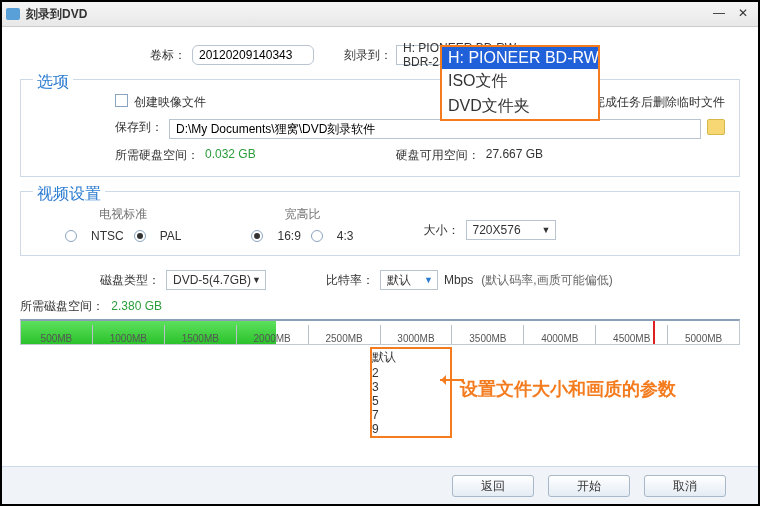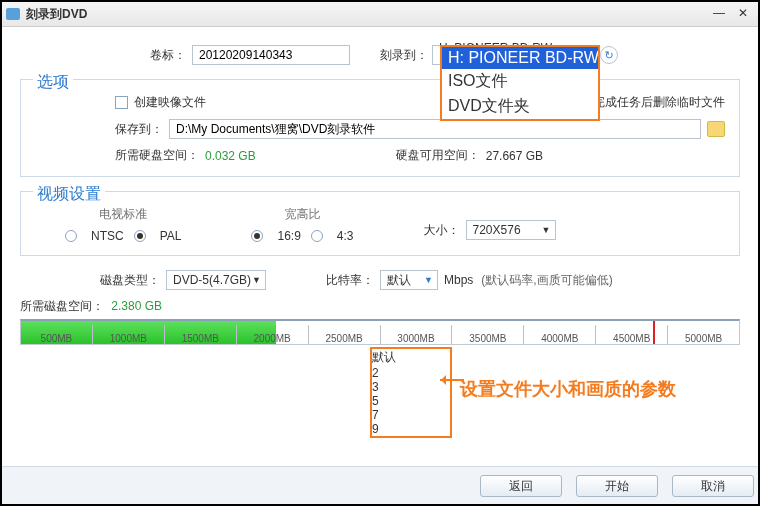--- a/index.html
+++ b/index.html
@@ -14,57 +14,57 @@
 .input { border: 1px solid #b8c4d0; background: #fff; height: 20px; padding: 0 6px; font-size: 12px; }
 .combo { border: 1px solid #b8c4d0; background: #fff; height: 20px; display: flex; align-items: center; padding: 0 4px 0 6px; font-size: 12px; position: relative; }
 .combo .arrow { margin-left: auto; font-size: 9px; color: #333; }
 .refresh { width: 18px; height: 18px; border: 1px solid #b8c4d0; border-radius: 9px; margin-left: 8px; color: #2b7bd0; text-align: center; line-height: 16px; font-size: 11px; }
 .dropdown { position: absolute; border: 2px solid #f47c1f; background: #fff; z-index: 10; }
 .drop1 { left: 420px; top: 0; width: 160px; }
 .dropdown .opt { padding: 2px 6px; font-size: 16px; white-space: nowrap; overflow: hidden; }
 .dropdown .sel { background: #2060d8; color: #fff; }
 .fieldset { border: 1px solid #cdd9e6; margin: 8px 0 14px 0; padding: 14px 14px 12px 14px; position: relative; }
 .legend { position: absolute; top: -8px; left: 12px; background: #fff; padding: 0 4px; color: #2b7bd0; font-size: 16px; }
-.optrow { display: flex; align-items: center; margin-bottom: 8px; }
+.optrow { display: flex; align-items: flex-start; margin-bottom: 8px; }
 .chk { width: 13px; height: 13px; border: 1px solid #8aa4bf; margin-right: 6px; display: inline-flex; align-items: center; justify-content: center; font-size: 10px; line-height: 1; }
 .greenish { color: #2a9c3a; }
 .folder { width: 18px; height: 16px; background: #f7d774; border: 1px solid #d6b84a; border-radius: 2px; margin-left: 6px; }
 .sublegend { color: #737373; font-size: 12px; margin: 0 0 6px 0; }
 .radio { width: 12px; height: 12px; border: 1px solid #8aa4bf; border-radius: 50%; margin-right: 4px; display: inline-flex; align-items: center; justify-content: center; }
 .radio .dot { width: 6px; height: 6px; background: #333; border-radius: 50%; }
 .vidwrap { display: flex; gap: 70px; align-items: flex-start; padding-left: 30px; }
 .vidgroup { text-align: center; }
 .bitraterow { display: flex; align-items: center; margin: 2px 0 8px 0; position: relative; }
 .drop2 { position: absolute; left: 368px; top: 345px; width: 82px; border: 2px solid #f47c1f; background: #fff; z-index: 20; }
 .annot { position: absolute; left: 458px; top: 375px; color: #f47c1f; font-size: 18px; font-weight: bold; z-index: 20; }
 .ann-arrow { position: absolute; left: 438px; top: 377px; width: 24px; height: 2px; background: #f47c1f; z-index: 20; }
 .ann-arrow::after { content: ""; position: absolute; left: -4px; top: -4px; border: 5px solid transparent; border-right-color: #f47c1f; }
 .spacerow { margin: 6px 0 4px 0; }
 .bar { position: relative; height: 26px; border: 1px solid #c0c8d0; border-top: 2px solid #8aa0b6; display: flex; align-items: center; overflow: hidden; }
 .bar .fill { position: absolute; left: 0; top: 0; bottom: 0; width: 255px; background: linear-gradient(#5de05d,#2bc22b); }
 .bar .ticks { position: absolute; left: 0; right: 0; bottom: 0; display: flex; font-size: 10px; color: #555; }
 .bar .tick { flex: 1; text-align: center; border-left: 1px solid #b8c0c8; padding-top: 8px; }
 .bar .marker { position: absolute; top: 0; bottom: 0; width: 2px; background: #e02020; }
-.btnrow { position: absolute; left: 0; right: 0; bottom: 0; height: 38px; border-top: 1px solid #cdd9e6; background: #f0f3f7; display: flex; align-items: center; justify-content: flex-end; padding: 0 4px; gap: 14px; }
+.btnrow { position: absolute; left: 0; right: 0; bottom: 0; height: 38px; border-top: 1px solid #cdd9e6; background: #f0f3f7; display: flex; align-items: center; justify-content: flex-end; padding: 0 32px; gap: 14px; }
 .btn { min-width: 82px; height: 22px; border: 1px solid #a8b8c8; background: linear-gradient(#fff,#e4ecf4); border-radius: 3px; text-align: center; line-height: 20px; font-size: 12px; cursor: pointer; }
 </style>
 </head>
 <body>
 
 <div class="titlebar">
   <div class="icon"></div>
   <div class="title">刻录到DVD</div>
   <div class="winbtn">—</div>
   <div class="winbtn">✕</div>
 </div>
 
 <div class="content">
   <div class="row1">
     <span class="lbl" style="margin-left:130px">卷标：</span>
-    <input class="input" style="width: 158px; margin-left: 6px;" value="20120209140343">
+    <input class="input" style="width: 122px; margin-left: 6px; border-radius: 6px;" value="20120209140343">
     <span class="lbl" style="margin-left:30px">刻录到：</span>
     <div class="combo" style="width:160px;margin-left:4px">
       <span>H: PIONEER  BD-RW  BDR-2...</span>
       <span class="arrow">▼</span>
     </div>
     <div class="refresh">↻</div>
     <div class="dropdown drop1">
       <div class="opt sel">H: PIONEER  BD-RW  BDR-206</div>
       <div class="opt">ISO文件</div>
       <div class="opt">DVD文件夹</div>

